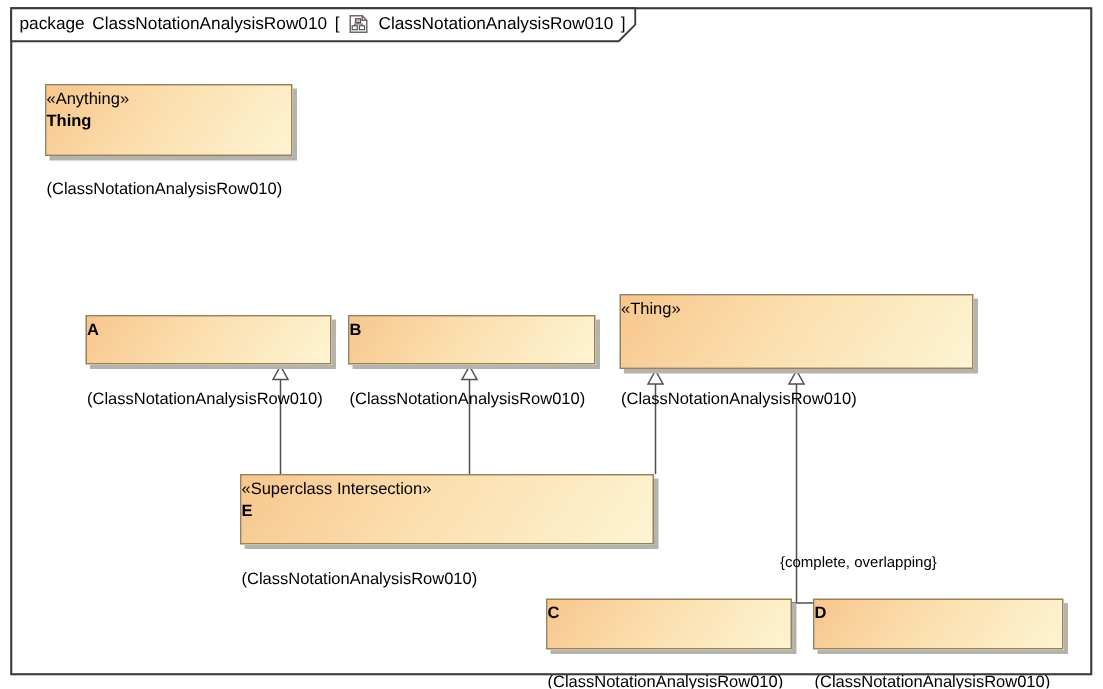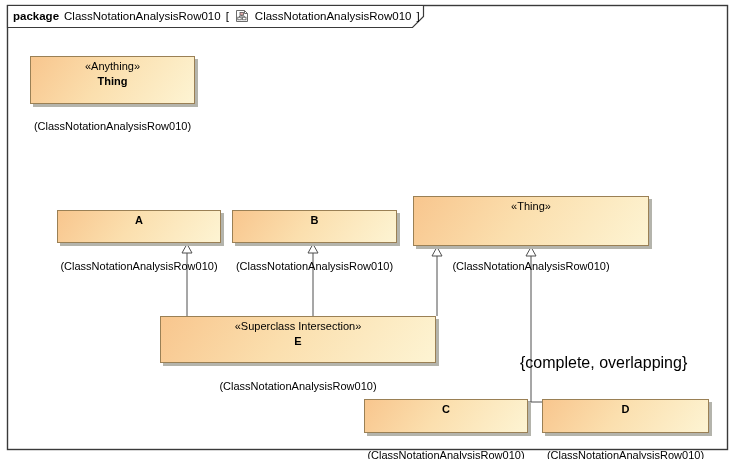--- a/index.html
+++ b/index.html
@@ -9,49 +9,48 @@
     -webkit-font-smoothing:none;
     overflow:hidden;
   }
   
   #overlay{position:absolute;left:0;top:0;width:735px;height:459px;pointer-events:none;}
   .frame-header{
     position:absolute;left:13px;top:7px;height:17px;
     display:flex;align-items:center;gap:5px;
     font-size:11.5px;color:#000;white-space:nowrap;
   }
-  .frame-kind{font-weight:bold;}
+  .frame-kind{font-weight:normal;}
   .diagram-icon{width:14px;height:14px;display:inline-block;margin:0 1px;}
   
   .uml-class{
     position:absolute;
     background:linear-gradient(125deg,#f9c globalization 0,#fff 100%);
     background:linear-gradient(125deg,#f8c68e 0%,#fbdfae 45%,#fdf4d3 100%);
     border:1px solid #9a8055;
     box-shadow:3px 3px 0 #b4b4ac;
     box-sizing:border-box;
-    text-align:center;
     font-size:11px;color:#000;
     padding-top:2px;
     line-height:14.5px;
   }
   .uml-class .stereo{font-size:11px;}
   .uml-class .cname{font-weight:bold;min-height:14.5px;}
   .uml-class .qual{font-size:11px;margin-top:31px;}
   #class-thing{left:30px;top:56px;width:165px;height:48px;}
   #class-a{left:57px;top:210px;width:164px;height:33px;}
   #class-b{left:232px;top:210px;width:165px;height:33px;}
   #class-union{left:413px;top:196px;width:236px;height:50px;}
   #class-e{left:160px;top:316px;width:276px;height:47px;}
   #class-c{left:364px;top:399px;width:164px;height:34px;}
   #class-d{left:542px;top:399px;width:167px;height:34px;}
   
   #constraint-label{
-    position:absolute;left:520px;top:354px;
-    font-size:16px;color:#000;white-space:nowrap;
+    position:absolute;left:520px;top:370px;
+    font-size:10px;color:#000;white-space:nowrap;
   }
 </style>
 </head>
 <body>
 
 <svg id="overlay" viewBox="0 0 735 459" xmlns="http://www.w3.org/2000/svg">
 
   <rect x="7.5" y="5.5" width="720" height="444" fill="none" stroke="#3a3a3a" stroke-width="1.4"></rect>
 
   <polygon points="7.5,5.5 423.5,5.5 423.5,16.5 412.5,27.5 7.5,27.5" fill="#ffffff" stroke="#3a3a3a" stroke-width="1.2"></polygon>

